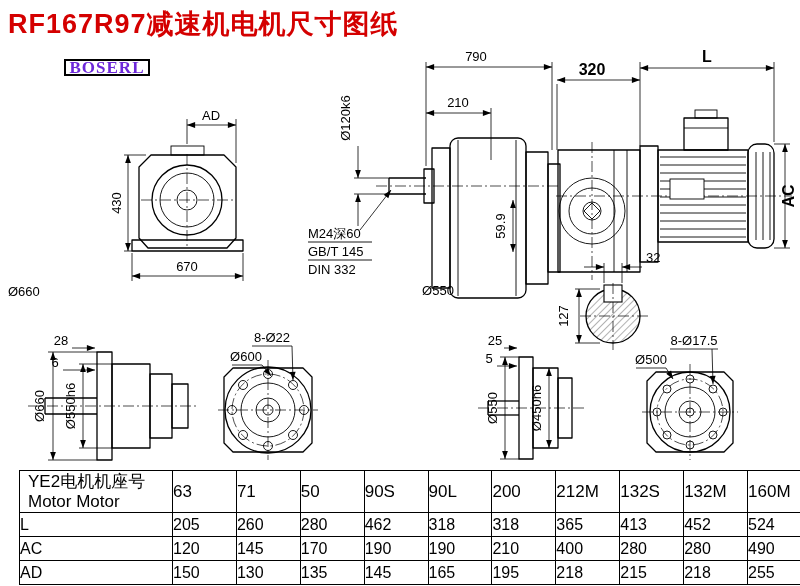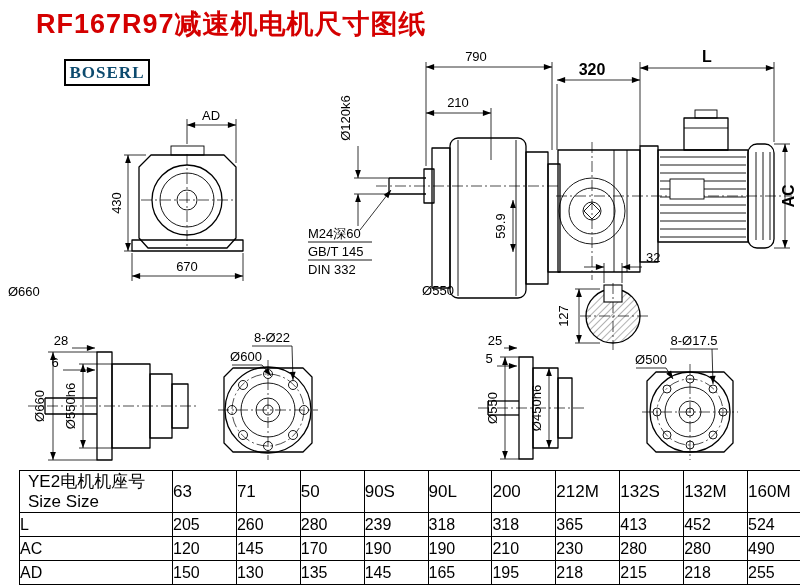--- a/index.html
+++ b/index.html
@@ -1,21 +1,21 @@
 <!DOCTYPE html>
 <html><head>
 <meta charset="utf-8">
 <style>
   * { margin:0; padding:0; box-sizing:border-box; }
   html,body { width:800px; height:586px; background:#fff; overflow:hidden; position:relative;
               font-family:"Liberation Sans", sans-serif; color:#000; }
   .title { position:absolute; left:8px; top:6px; font-size:27px; font-weight:bold; color:#d40000;
-           letter-spacing:1px; white-space:nowrap;margin-left:28px; }
-  .brand { position:absolute; left:64px; top:59px; width:86px; height:27px; border:2px solid #000;
-           color:#0c4a6e; font-family:"Liberation Serif", serif; font-weight:bold; font-size:17px;
+           letter-spacing:1px; white-space:nowrap; }
+  .brand { position:absolute; left:64px; top:59px; width:86px; height:17px; border:2px solid #000;
+           color:#6d28d9; font-family:"Liberation Serif", serif; font-weight:bold; font-size:17px;
            display:flex; align-items:center; justify-content:center; letter-spacing:1px; background:#fff; }
   svg.draw { position:absolute; left:0; top:0; }
 
   .ol { fill:none; stroke:#000; stroke-width:1.3; stroke-linejoin:round; }
   .tl { fill:none; stroke:#000; stroke-width:0.9; }
   .dl { fill:none; stroke:#000; stroke-width:0.8; }
   .cl { fill:none; stroke:#000; stroke-width:0.7; stroke-dasharray:11 3 2 3; }
   .dt { font-size:13px; fill:#000; font-family:"Liberation Sans", sans-serif; }
   .db { font-size:16px; font-weight:bold; fill:#000; font-family:"Liberation Sans", sans-serif; }
 
@@ -259,55 +259,55 @@
     <line class="dl" x1="712" y1="349" x2="713" y2="384" marker-end="url(#ma)"></line>
   </g>
 </svg>
 
 <div class="tblwrap">
   <table class="dims">
     <tbody id="tbl-body">
         <tr>
           <td class="first hcell">
             <div>YE2电机机座号</div>
-            <div>Size Size</div>
+            <div>Motor Motor</div>
           </td>
           <td>63</td>
           <td>71</td>
           <td>50</td>
           <td>90S</td>
           <td>90L</td>
           <td>200</td>
           <td>212M</td>
           <td>132S</td>
           <td>132M</td>
           <td>160M</td>
         </tr>
         <tr>
           <td class="first">L</td>
           <td>205</td>
           <td>260</td>
           <td>280</td>
-          <td>239</td>
+          <td>462</td>
           <td>318</td>
           <td>318</td>
           <td>365</td>
           <td>413</td>
           <td>452</td>
           <td>524</td>
         </tr>
         <tr>
           <td class="first">AC</td>
           <td>120</td>
           <td>145</td>
           <td>170</td>
           <td>190</td>
           <td>190</td>
           <td>210</td>
-          <td>230</td>
+          <td>400</td>
           <td>280</td>
           <td>280</td>
           <td>490</td>
         </tr>
         <tr>
           <td class="first">AD</td>
           <td>150</td>
           <td>130</td>
           <td>135</td>
           <td>145</td>

